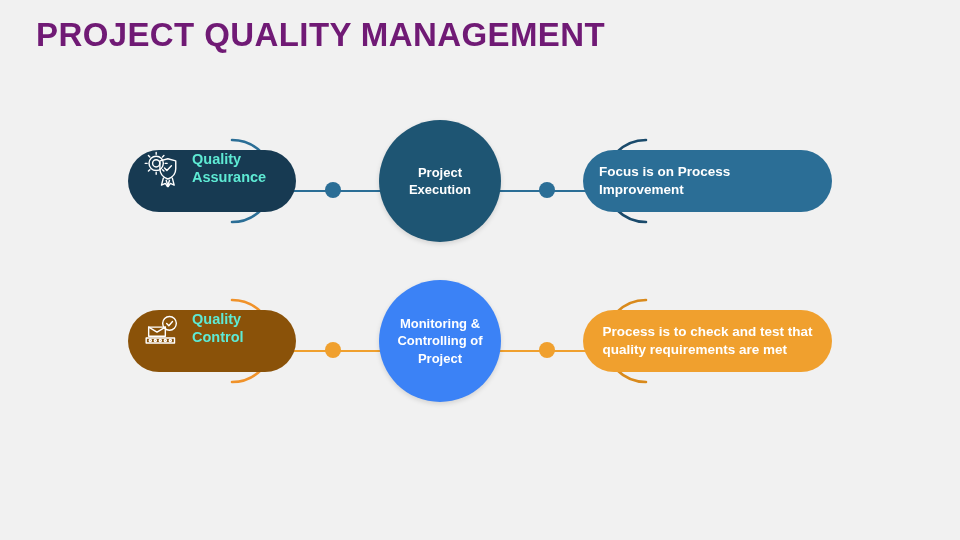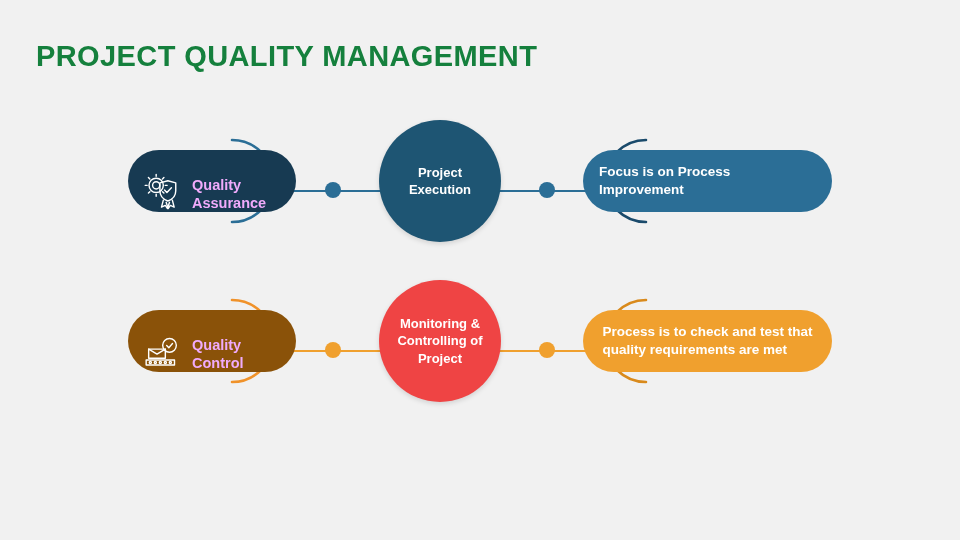--- a/index.html
+++ b/index.html
@@ -21,26 +21,25 @@
     width: 960px;
     height: 540px;
     background: #f1f1f1;
   }
 
   
   .slide-title {
     position: absolute;
     left: 36px;
     top: 16px;
-    font-size: 29px;
+    font-size: 33px;
     font-weight: bold;
     letter-spacing: 0.4px;
-    color: #15803d;
+    color: #701a75;
     white-space: nowrap;
-    margin-top: 24px;
   }
 
   
   .row {
     position: absolute;
     left: 0;
     width: 960px;
     height: 160px;
   }
   .row-top    { top: 110px; }
@@ -48,25 +47,25 @@
 
   
   .label-pill {
     position: absolute;
     left: 128px;
     top: 40px;
     width: 168px;
     height: 62px;
     border-radius: 31px;
     display: flex;
-    align-items: flex-end;
+    align-items: flex-start;
     gap: 10px;
     padding-left: 14px;
     box-sizing: border-box;
-    color: #f0abfc;
+    color: #5eead4;
     z-index: 3;
   }
   .label-pill .pill-icon {
     width: 40px;
     height: 40px;
     flex: 0 0 40px;
     display: block;
   }
   .label-pill .pill-text {
     font-size: 14.5px;
@@ -101,21 +100,21 @@
     text-align: center;
     color: #ffffff;
     font-size: 13px;
     font-weight: bold;
     line-height: 1.32;
     white-space: pre-line;
     z-index: 3;
     box-shadow: 0 2px 5px rgba(0,0,0,0.13);
   }
   .circle-blue   { background: #1e5573; }
-  .circle-orange { background: #ef4444; }
+  .circle-orange { background: #3b82f6; }
 
   
   .conn-line {
     position: absolute;
     top: 79.5px;
     height: 2px;
     z-index: 2;
   }
   .conn-line.l1 { left: 262px; width: 125px; }
   .conn-line.l2 { left: 494px; width: 125px; }

